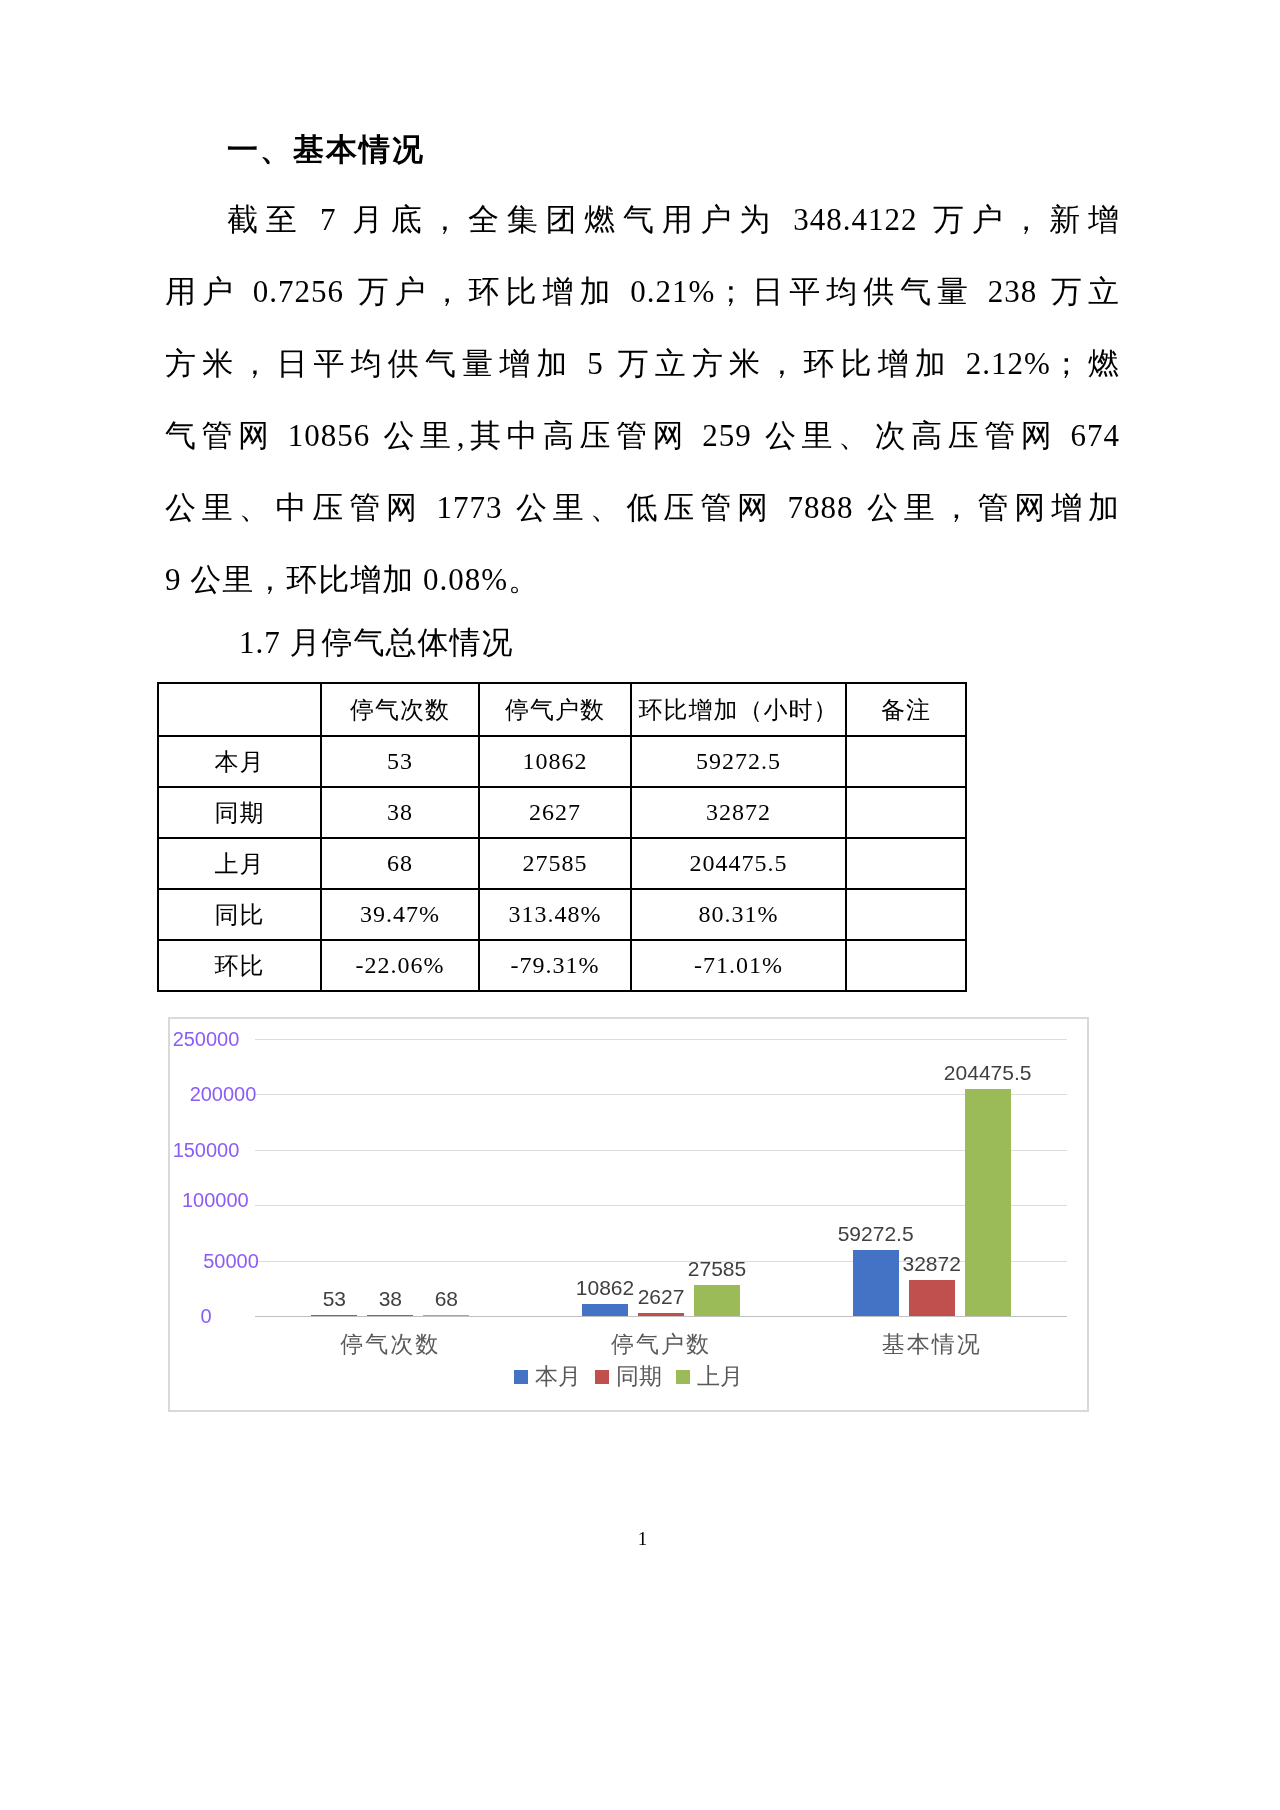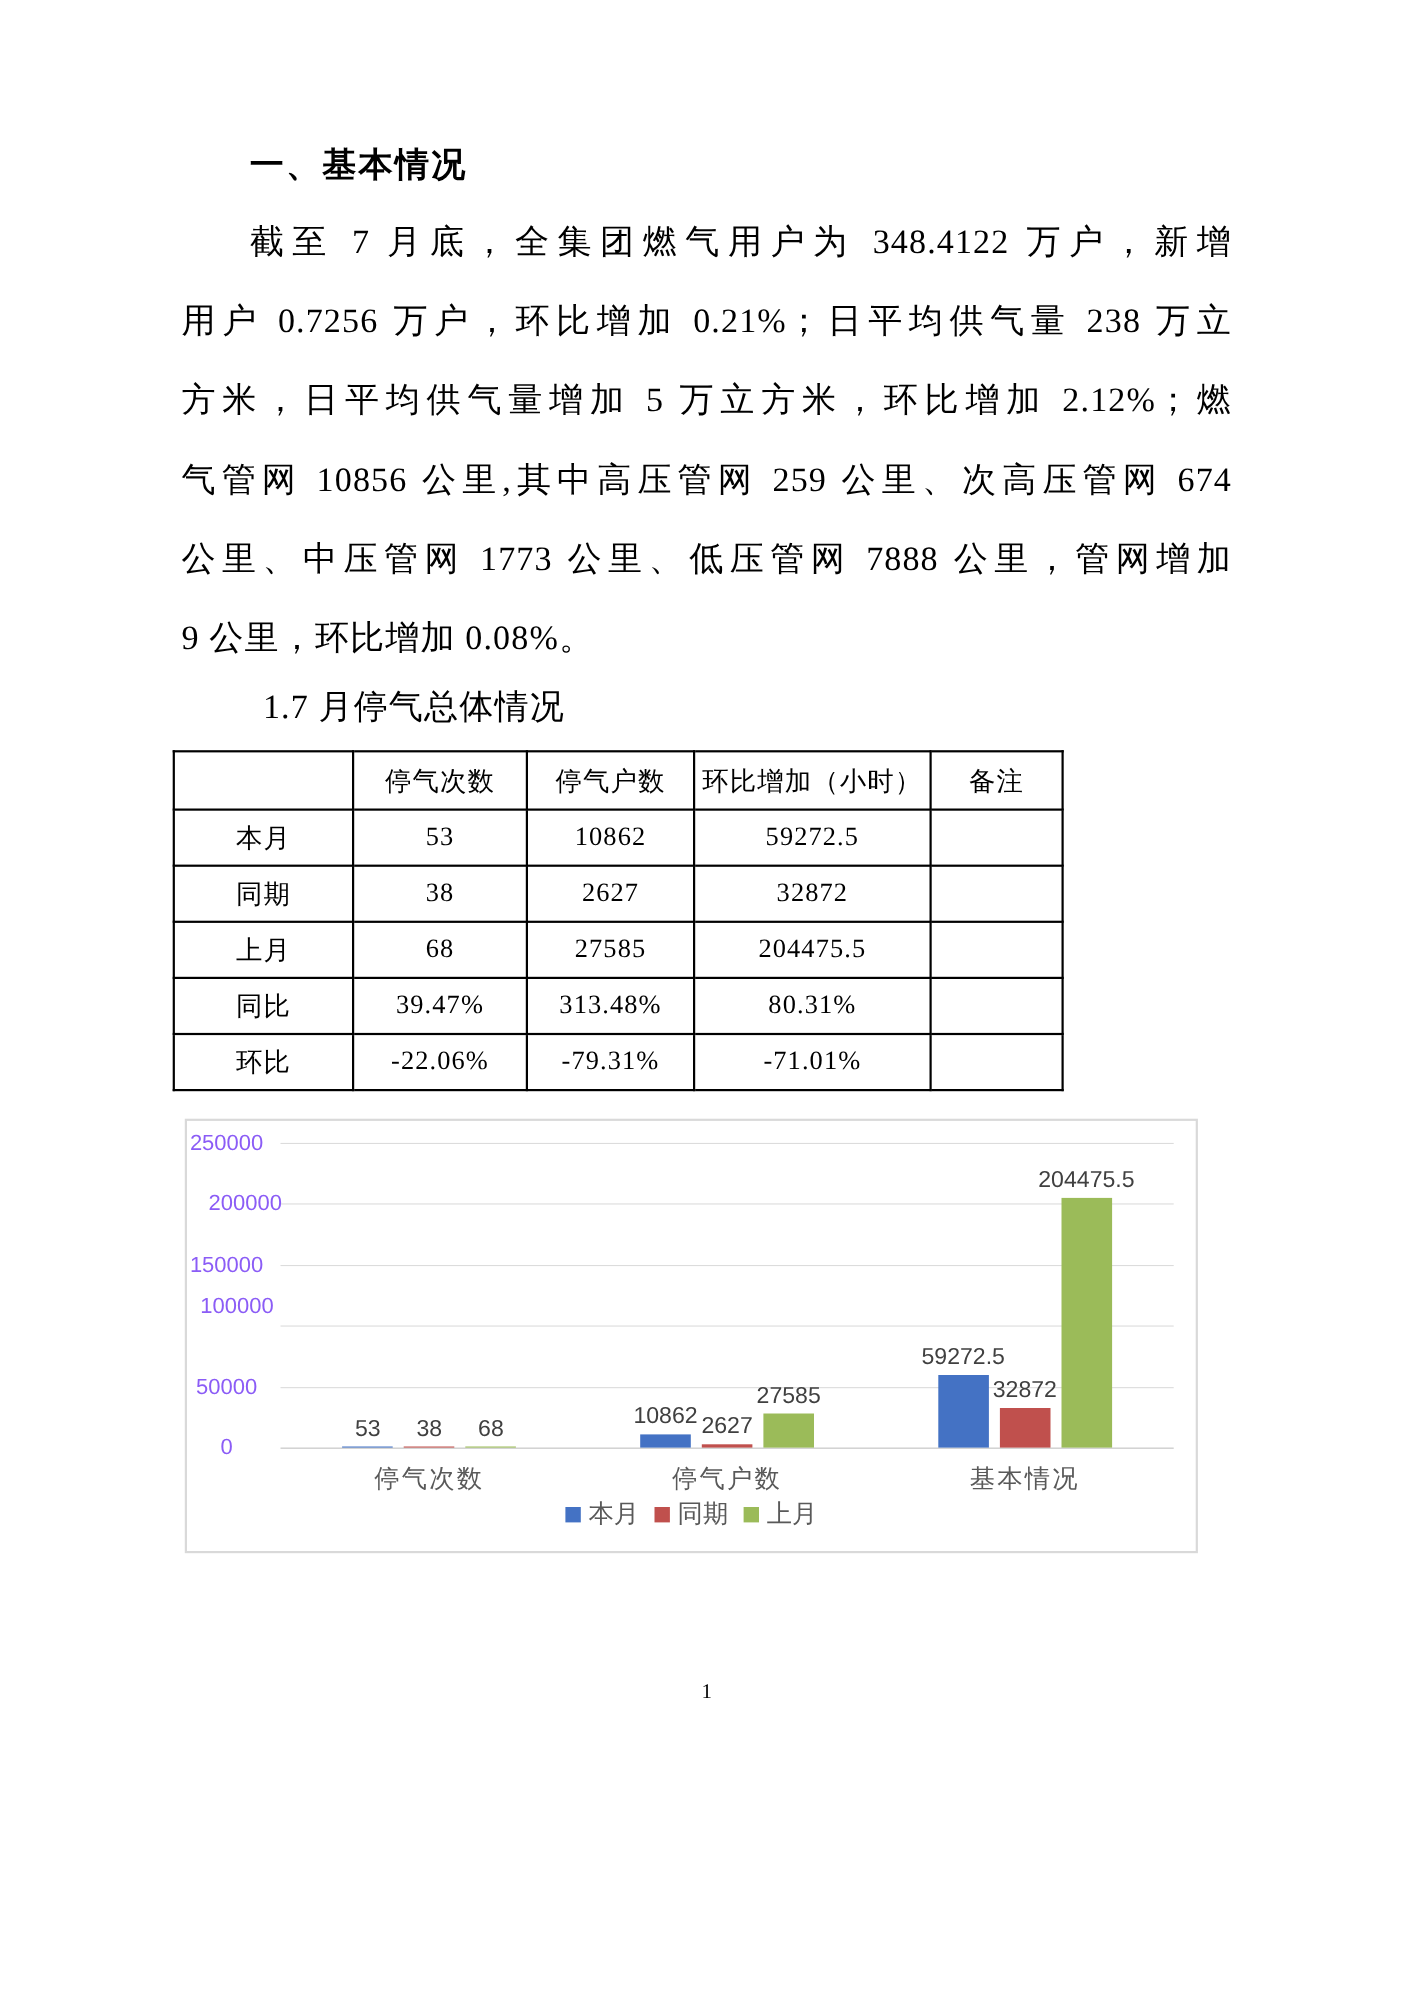--- a/index.html
+++ b/index.html
@@ -130,23 +130,23 @@
 
     <div class="chart-box">
       <div>
           <div class="gridline" style="left: 85px; width: 812px; top: 20px;"></div>
           <div class="ytick" style="top: 9px;">250000</div>
           <div class="gridline" style="left: 85px; width: 812px; top: 75.4px;"></div>
           <div class="ytick" style="top: 64.4px; margin-left: 17px;">200000</div>
           <div class="gridline" style="left: 85px; width: 812px; top: 130.8px;"></div>
           <div class="ytick" style="top: 119.8px;">150000</div>
           <div class="gridline" style="left: 85px; width: 812px; top: 186.2px;"></div>
-          <div class="ytick" style="top: 158px; padding-left: 12px;">100000</div>
+          <div class="ytick" style="top: 170px; padding-left: 12px;">100000</div>
           <div class="gridline" style="left: 85px; width: 812px; top: 241.6px;"></div>
-          <div class="ytick" style="top: 230.6px;">50000</div>
+          <div class="ytick" style="top: 230.6px; margin-left: 25px;">50000</div>
           <div class="gridline axisline" style="left: 85px; width: 812px; top: 297px;"></div>
           <div class="ytick" style="top: 286px;">0</div>
           <div class="catlabel" style="left: 120.333px; top: 310px;">停气次数</div>
           <div class="bar" style="left: 141.333px; width: 46px; top: 296px; height: 1px; background: rgb(68, 114, 196);"></div>
           <div class="barlabel" style="left: 94.3333px; top: 268px;">53</div>
           <div class="bar" style="left: 197.333px; width: 46px; top: 296px; height: 1px; background: rgb(192, 80, 77);"></div>
           <div class="barlabel" style="left: 150.333px; top: 268px;">38</div>
           <div class="bar" style="left: 253.333px; width: 46px; top: 296px; height: 1px; background: rgb(155, 187, 89);"></div>
           <div class="barlabel" style="left: 206.333px; top: 268px;">68</div>
           <div class="catlabel" style="left: 391px; top: 310px;">停气户数</div>

